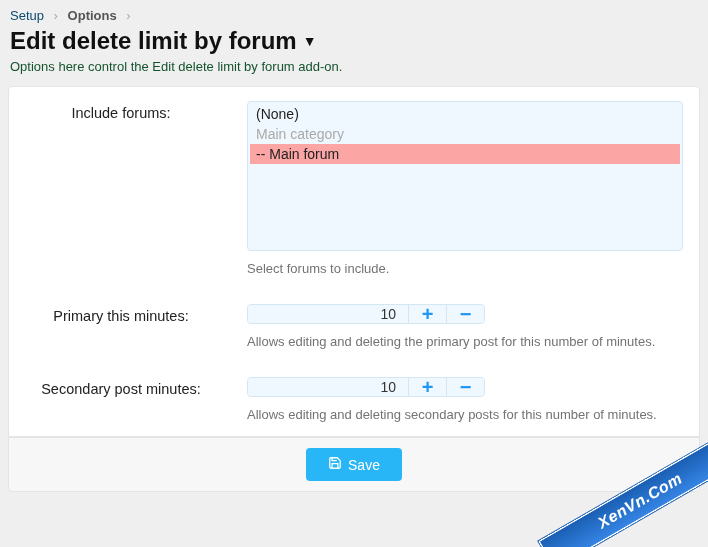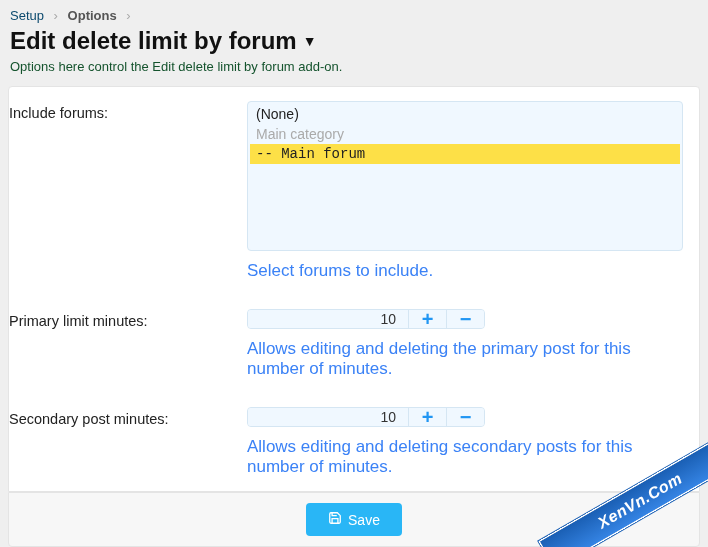--- a/index.html
+++ b/index.html
@@ -59,21 +59,21 @@
       margin: 0 8px;
       border: 1px solid #e4e4e4;
       border-radius: 4px 4px 0 0;
     }
     .form-row {
       display: flex;
       padding: 14px 16px 14px 0;
     }
     .form-label {
       width: 238px;
-      text-align: left;
+      text-align: center;
       padding-right: 14px;
       padding-top: 4px;
       color: #222;
       font-size: 14.5px;
     }
     .form-control {
       flex: 1;
     }
     .listbox {
       border: 1px solid #d5e6f3;
@@ -87,27 +87,26 @@
     .listbox .opt {
       padding: 2px 6px;
       cursor: pointer;
       color: #222;
     }
     .listbox .opt.disabled {
       color: #aaa;
       cursor: default;
     }
     .listbox .opt.selected {
-      background: #fde047;
+      background: #fca5a5;
       color: #222;
-      font-family: Liberation Mono, monospace;
     }
     .help-text {
-      font-size: 17px;
-      color: #3b82f6;
+      font-size: 13px;
+      color: #737373;
       margin-top: 10px;
     }
     .spinbox {
       display: inline-flex;
       border: 1px solid #d5e6f3;
       border-radius: 4px;
       overflow: hidden;
       background: #f0f8ff;
       height: 20px;
     }
@@ -204,21 +203,21 @@
       <div class="listbox">
         <div class="opt">(None)</div>
         <div class="opt disabled">Main category</div>
         <div class="opt selected">-- Main forum</div>
       </div>
       <div class="help-text">Select forums to include.</div>
     </div>
   </div>
 
   <div class="form-row">
-    <div class="form-label">Primary limit minutes:</div>
+    <div class="form-label">Primary this minutes:</div>
     <div class="form-control">
       <div class="spinbox">
         <input type="text" value="10" style="">
         <button>
             <span>+</span>
           </button>
         <button>
             <span>−</span>
           </button>
       </div>

